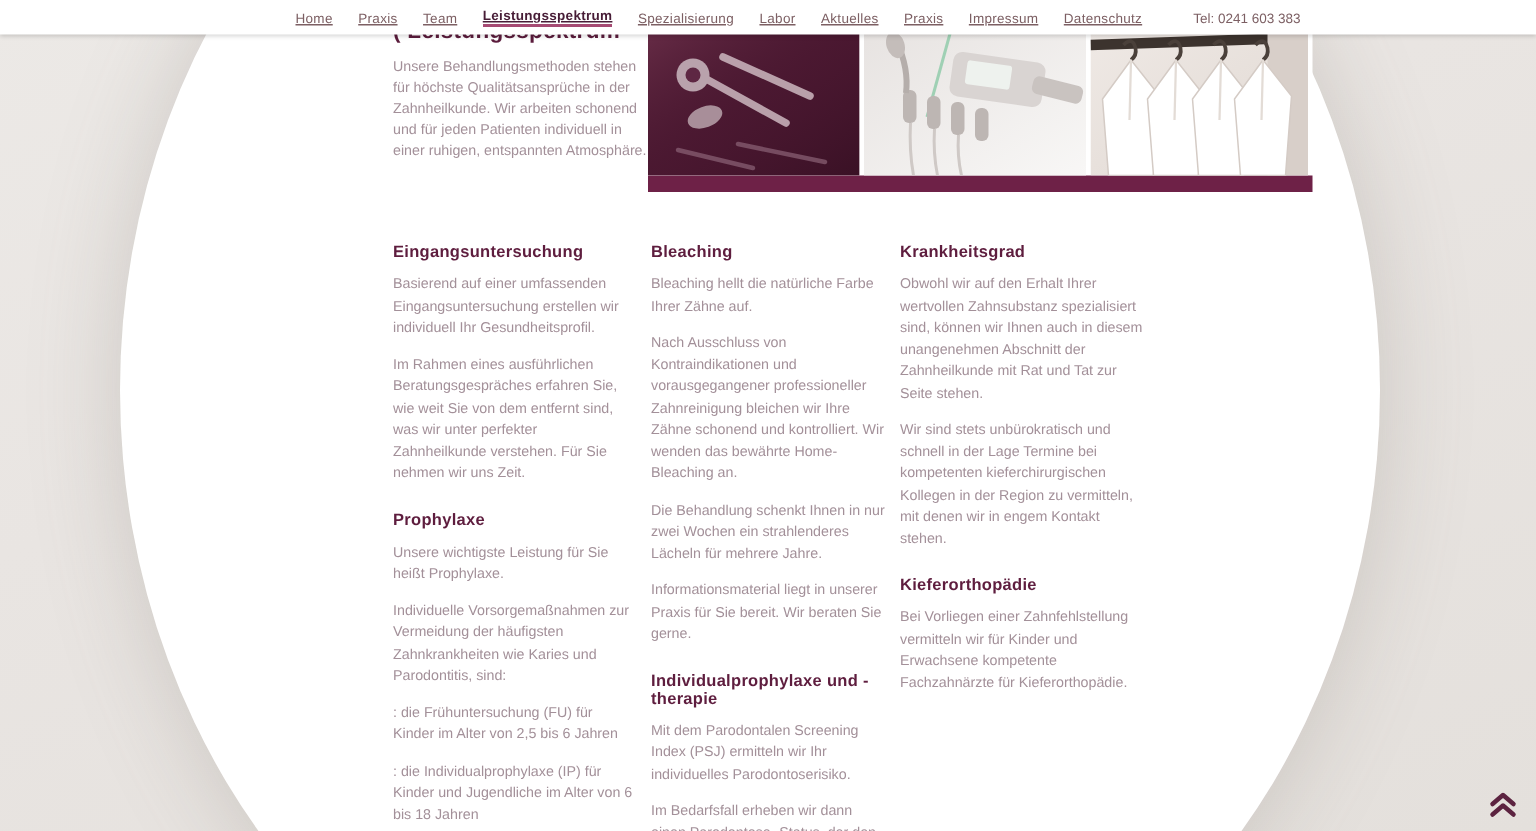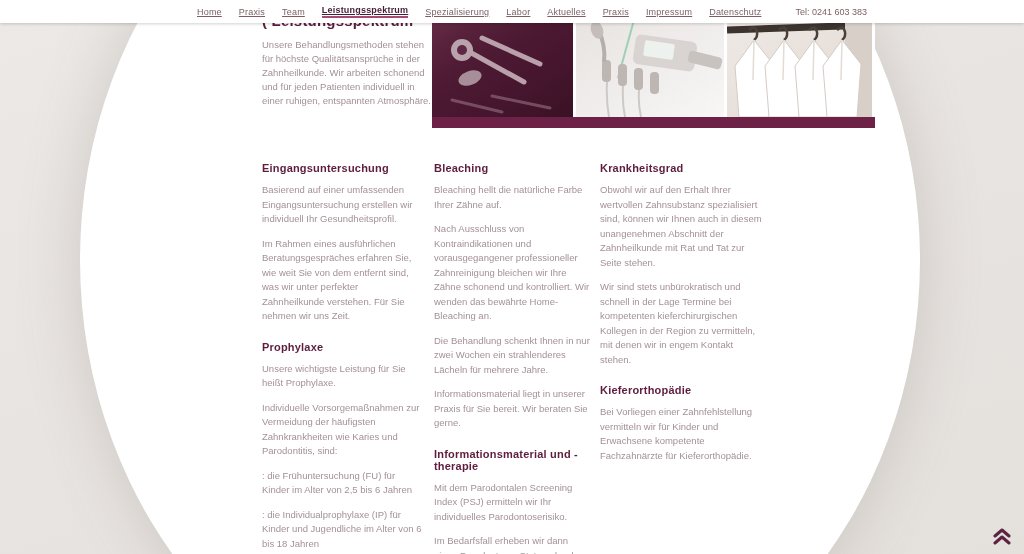--- a/index.html
+++ b/index.html
@@ -177,21 +177,21 @@
   <p>: Ernährungsberatung</p>
 
 </div>
 
 <div class="col" id="col2">
   <h3>Bleaching</h3>
   <p>Bleaching hellt die natürliche Farbe Ihrer Zähne auf.</p>
   <p>Nach Ausschluss von Kontraindikationen und vorausgegangener professioneller Zahnreinigung bleichen wir Ihre Zähne schonend und kontrolliert. Wir wenden das bewährte Home-Bleaching an.</p>
   <p>Die Behandlung schenkt Ihnen in nur zwei Wochen ein strahlenderes Lächeln für mehrere Jahre.</p>
   <p>Informationsmaterial liegt in unserer Praxis für Sie bereit. Wir beraten Sie gerne.</p>
-  <h3>Informationsmaterial und -therapie</h3>
+  <h3>Individualprophylaxe und -therapie</h3>
   <p>Mit dem Parodontalen Screening Index (PSJ) ermitteln wir Ihr individuelles Parodontoserisiko.</p>
   <p>Im Bedarfsfall erheben wir dann einen Parodontose- Status, der den Krankheitsgrad Ihres Zahnhalteapparates dokumentiert. Die ursächlichen Beläge und/ oder Bakterien entfernen wir sehr schonend und schmerzfrei mittels moderner Ultraschalltechnik.</p>
 
 </div>
 
 <div class="col" id="col3">
   <h3>Krankheitsgrad</h3>
   <p>Obwohl wir auf den Erhalt Ihrer wertvollen Zahnsubstanz spezialisiert sind, können wir Ihnen auch in diesem unangenehmen Abschnitt der Zahnheilkunde mit Rat und Tat zur Seite stehen.</p>
   <p>Wir sind stets unbürokratisch und schnell in der Lage Termine bei kompetenten kieferchirurgischen Kollegen in der Region zu vermitteln, mit denen wir in engem Kontakt stehen.</p>
   <h3>Kieferorthopädie</h3>

